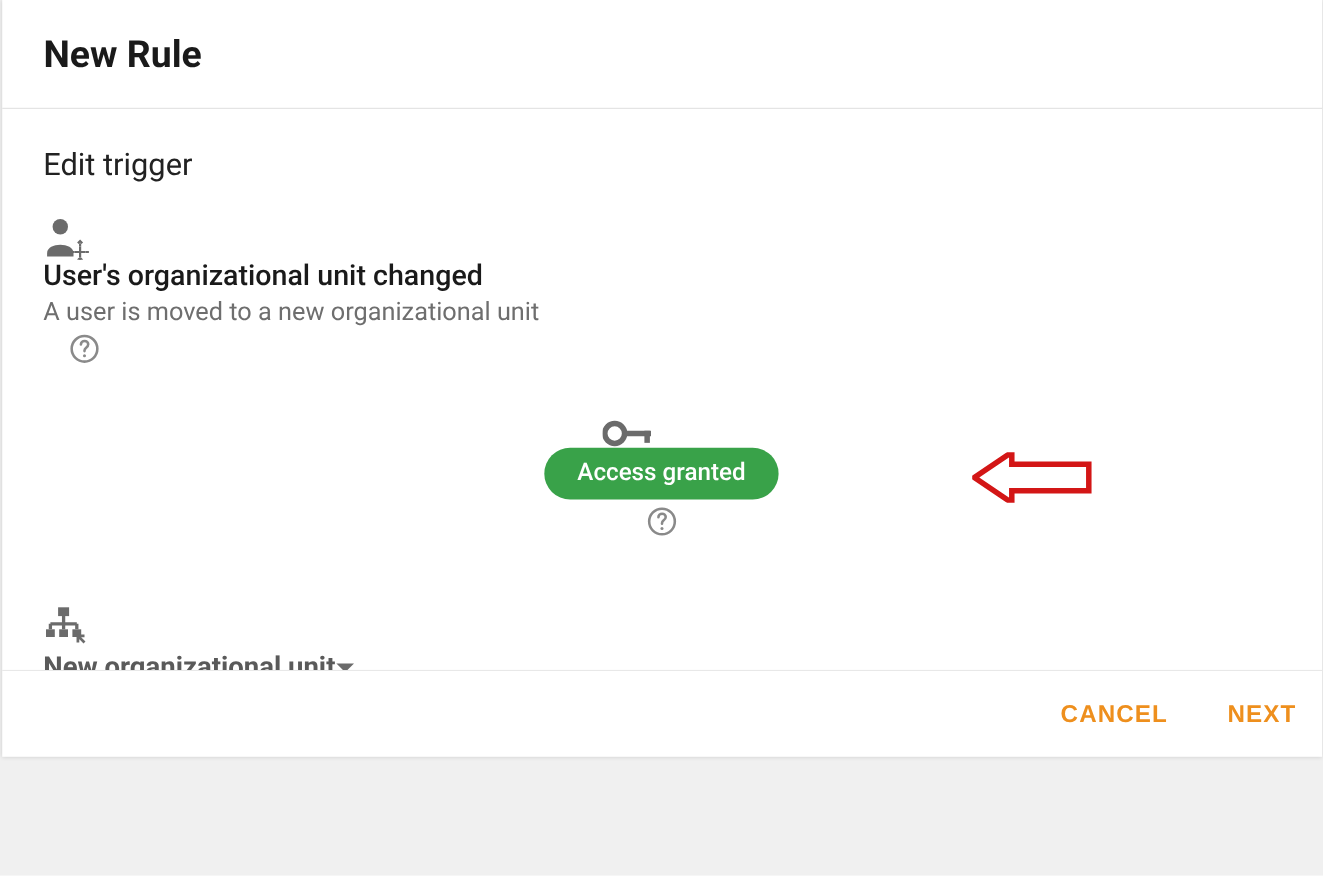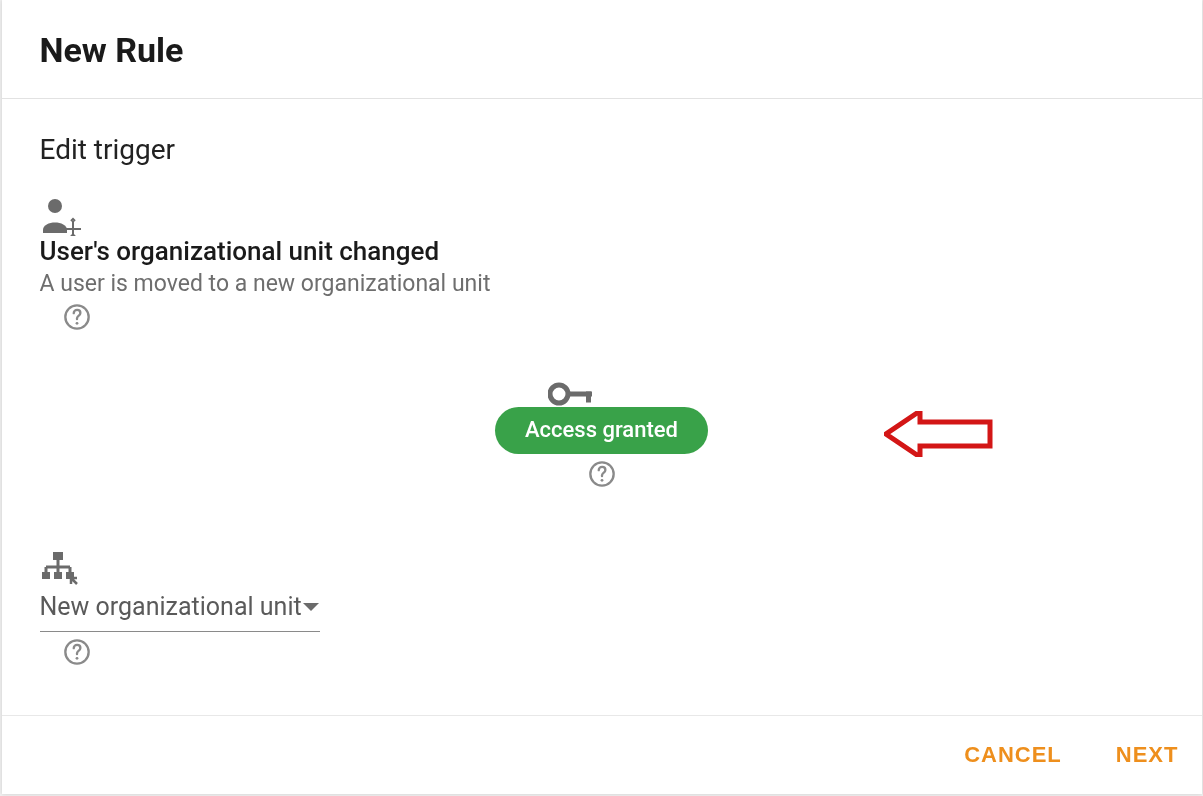--- a/index.html
+++ b/index.html
@@ -6,21 +6,21 @@
   html, body { height: 100%; }
   body {
     font-family: Roboto, "Helvetica Neue", Arial, sans-serif;
     background: #f0f0f0;
     display: flex;
     align-items: stretch;
     justify-content: center;
   }
   .dialog {
     width: 1200px;
-    height: 794px;
+    height: 688px;
     background: #fff;
     box-shadow: 0 0 4px rgba(0,0,0,0.15);
     display: flex;
     flex-direction: column;
     position: relative;
   }
   .header {
     padding: 30px 38px 28px 38px;
     border-bottom: 1px solid #e2e2e2;
   }
@@ -102,21 +102,21 @@
     border-bottom: 1px solid #8a8a8a;
     padding: 6px 0 10px 0;
     display: flex;
     align-items: center;
     cursor: pointer;
   }
   .select-label {
     flex: 1;
     font-size: 25px;
     color: #5a5a5a;
-    font-weight: 400;
+    font-weight: 700;
     text-align: center;
   }
   .select-caret {
     color: #6b6b6b;
     font-size: 0;
   }
   .footer {
     border-top: 1px solid #e8e8e8;
     padding: 20px 19px;
     display: flex;

